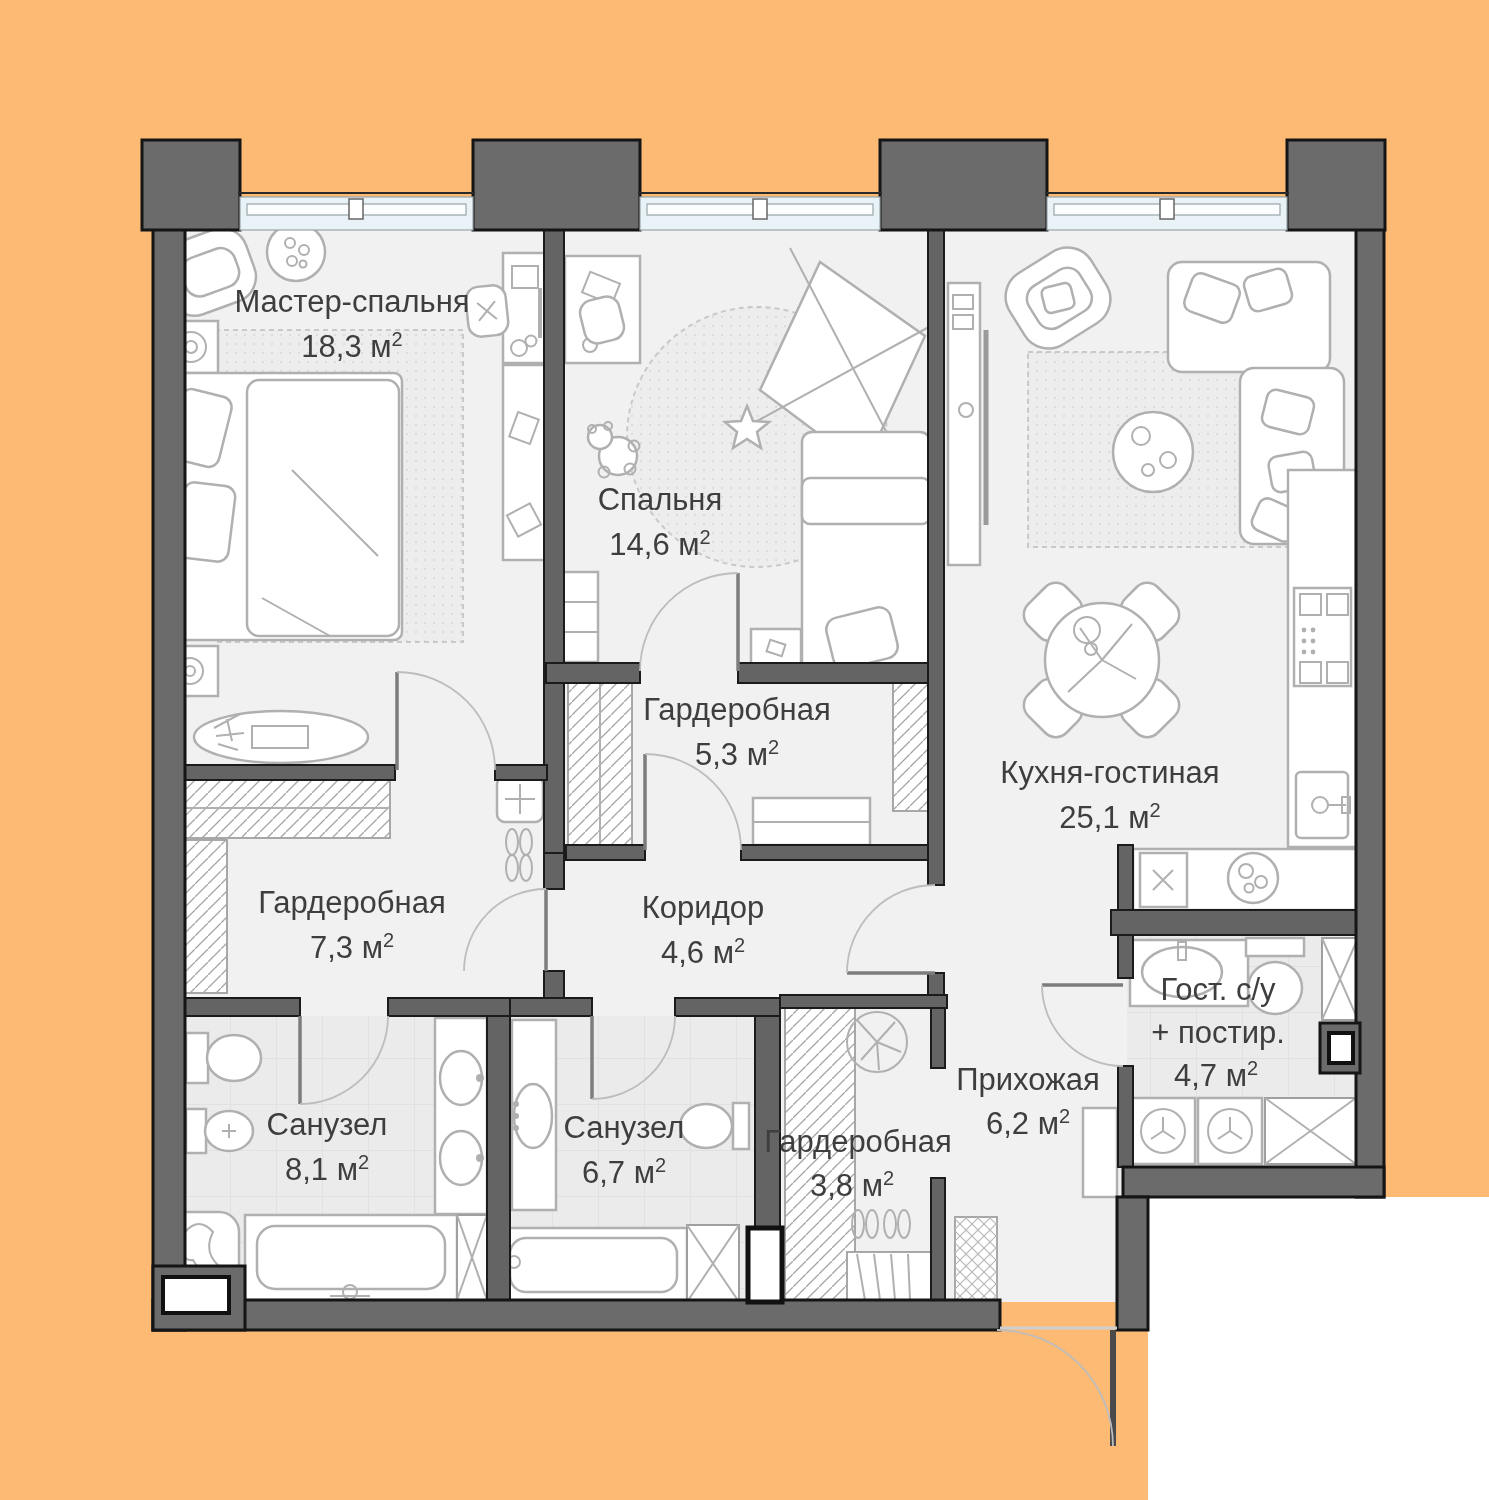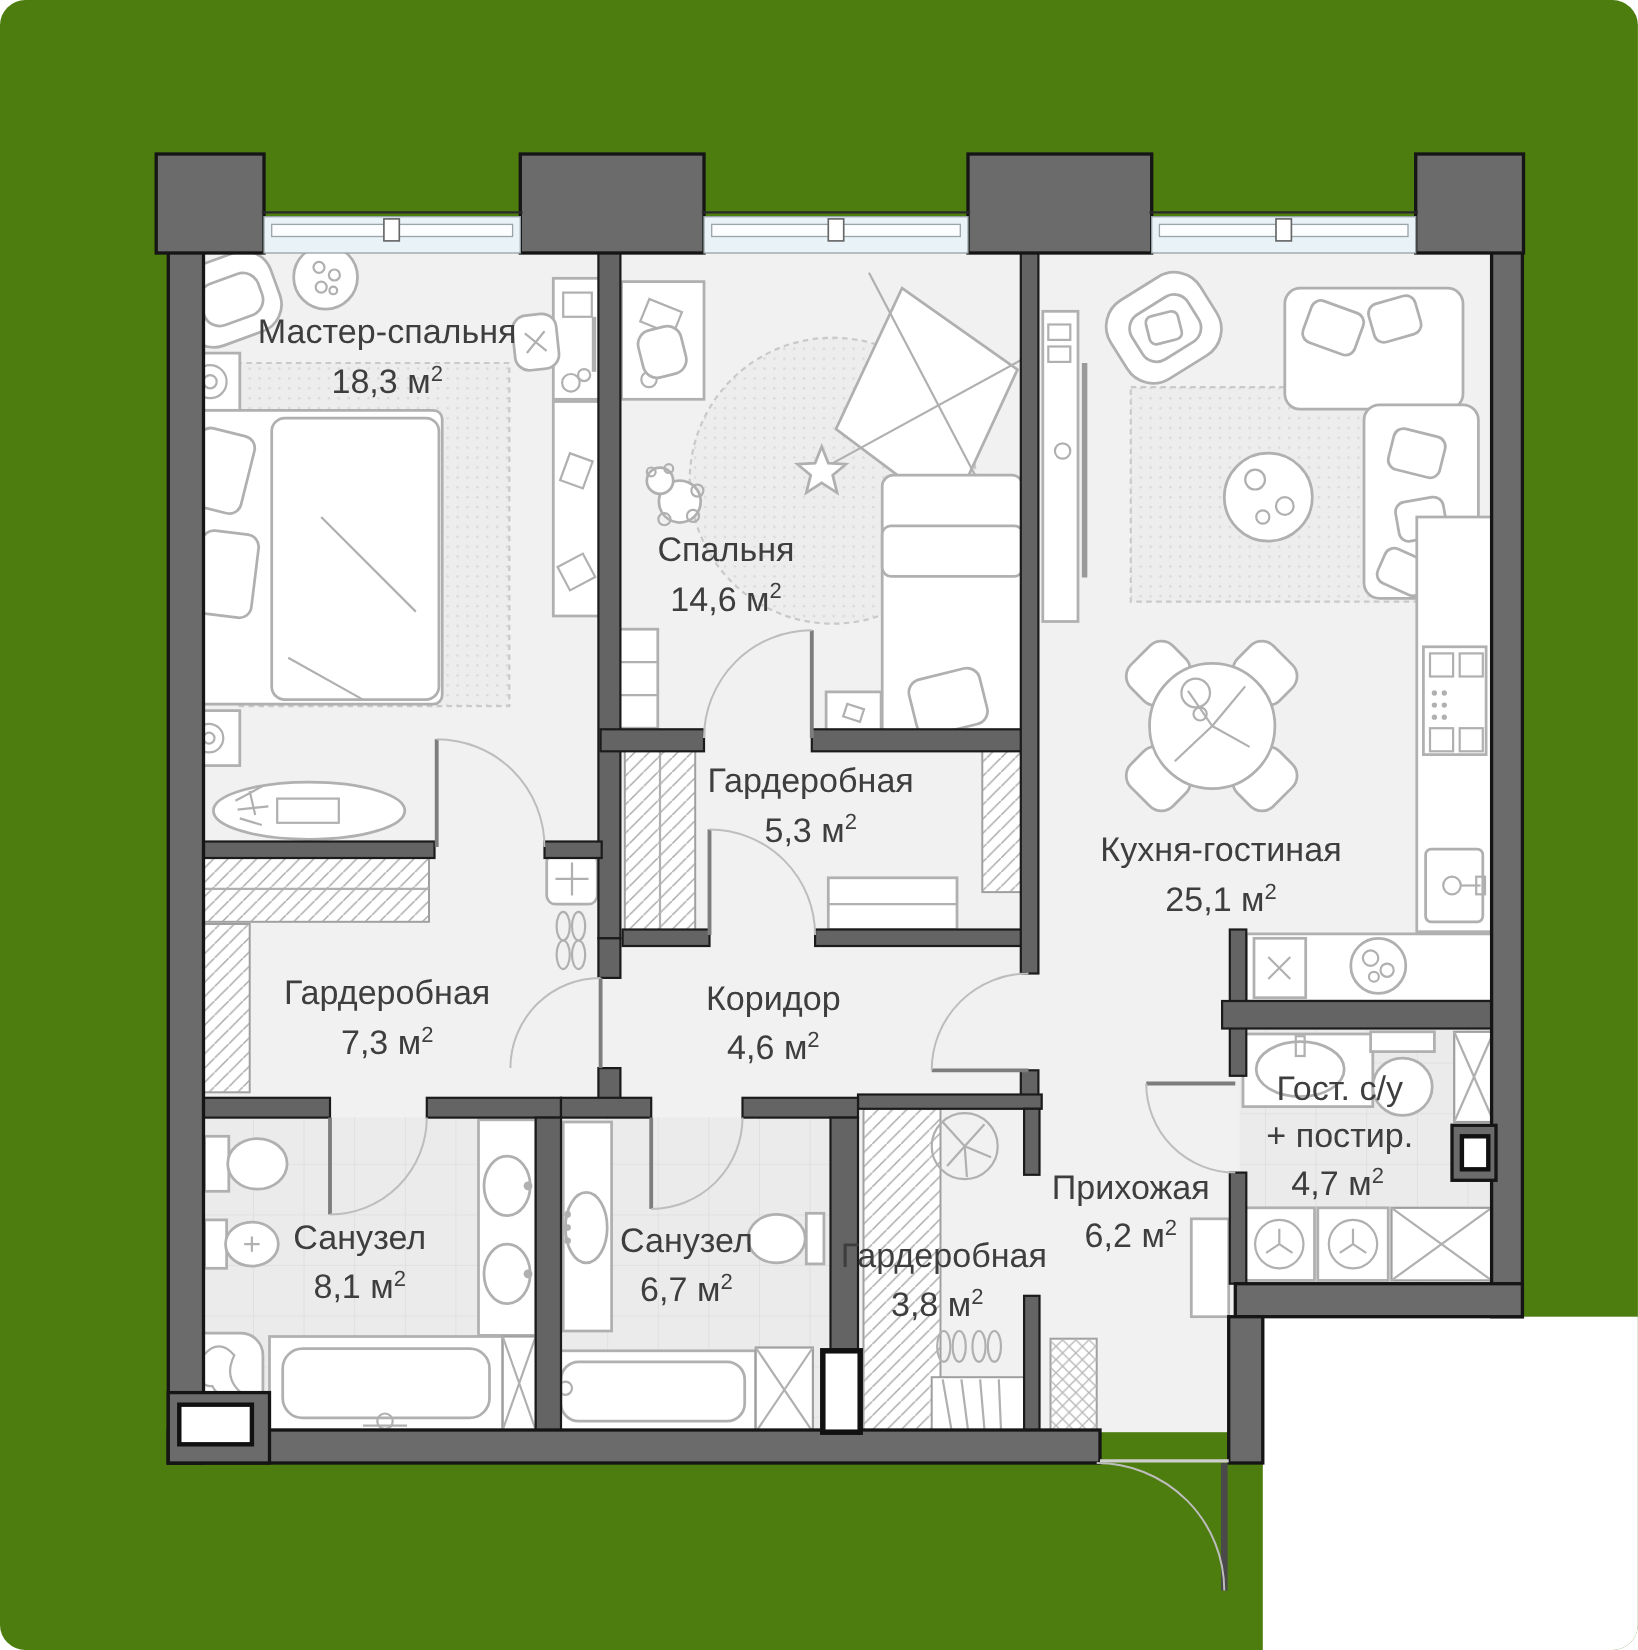--- a/index.html
+++ b/index.html
@@ -1,16 +1,16 @@
 <!DOCTYPE html>
 <html><head>
 <meta charset="utf-8">
 <style>
   html,body{margin:0;padding:0;background:#ffffff;}
-  .stage{position:relative;width:1489px;height:1500px;background:#4d7c0f;overflow:hidden;border-radius:23px;}
+  .stage{position:relative;width:1489px;height:1500px;background:#fdba74;overflow:hidden;}
   svg{display:block;}
   .room-name,.room-area{font-family:"Liberation Sans",sans-serif;font-size:31px;fill:#3e3e3e;}
   .sup{font-size:20px;}
   .furn{fill:#ffffff;stroke:#b0b0b0;stroke-width:2.5;}
   .furn-thin{fill:none;stroke:#b0b0b0;stroke-width:2;}
   .wall-ext{fill:#6b6b6b;stroke:#151515;stroke-width:3;}
   .wall-int{fill:#646464;stroke:#1b1b1b;stroke-width:2;}
   .door-arc{fill:none;stroke:#bdbdbd;stroke-width:1.8;}
   .door-leaf{stroke:#7d7d7d;stroke-width:3.5;}
   .hatchbox{fill:#ffffff;stroke:#9f9f9f;stroke-width:1.8;}

